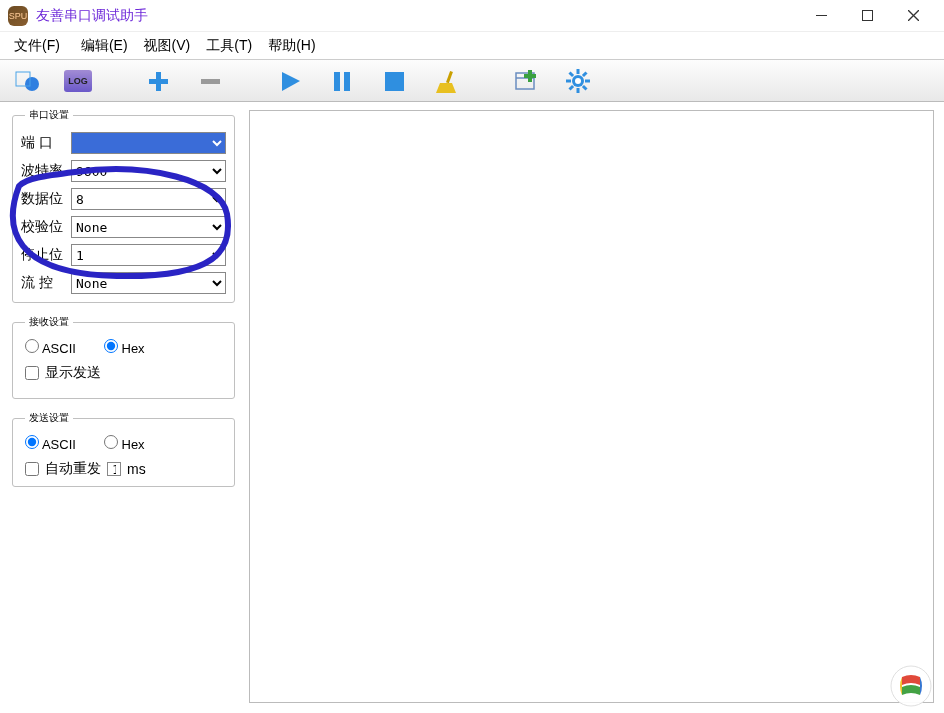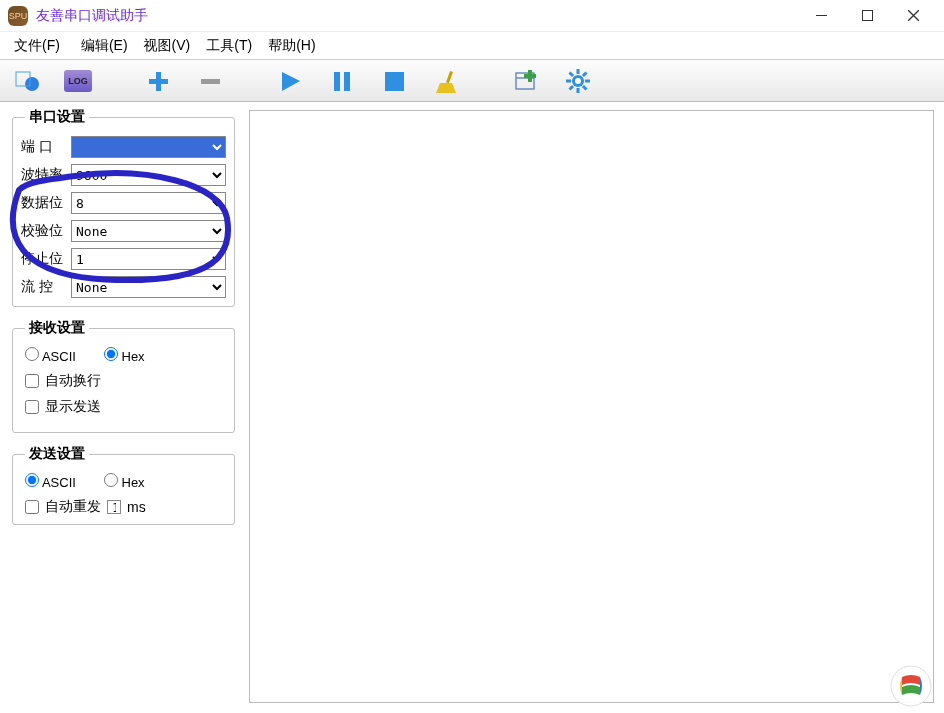--- a/index.html
+++ b/index.html
@@ -26,21 +26,21 @@
 
 .logbox{width:28px;height:22px;background:linear-gradient(#a28cd4,#6b59c9);border-radius:3px;display:flex;align-items:center;justify-content:center;color:#222;font-weight:bold;font-size:9px;}
 
 
 .mainarea { display:flex; position:absolute; top:102px; bottom:0; left:0; right:0; }
 .sidebar { width:245px; padding:6px 10px 10px 12px; display:flex; flex-direction:column; gap:12px; }
 .outputarea { flex:1; border:1px solid #bbb; margin:8px 10px 10px 4px; background:#fff; position:relative; }
 
 
 fieldset.grp { border:1px solid #c0c0c0; border-radius:3px; padding:10px 8px 8px 8px; position:relative; }
-fieldset.grp legend { padding:0 4px; font-size:14px; margin-left:4px;font-weight:bold; }
+fieldset.grp legend { padding:0 4px; font-size:10px; margin-left:4px; }
 
 
 .row { display:flex; align-items:center; margin-bottom:6px; gap:6px; }
 .row label.lbl { width:44px; text-align:left; font-size:14px; letter-spacing: 0; }
 .combo { flex:1; position:relative; }
 .combo select { width:100%; height:22px; font-family:"SimSun",monospace; font-size:13px; border:1px solid #888; background:#fff; }
 .combo.hl select { background:#3a6cd8; color:#fff; }
 
 
 .opts { display:flex; align-items:center; gap:28px; margin-bottom:8px; padding-left:4px; }
@@ -208,24 +208,20 @@
     </fieldset>
 
     <fieldset class="grp">
       <legend>接收设置</legend>
       <div class="opts">
         <label><input type="radio" name="recvfmt" style=""> <span>ASCII</span></label>
         <label><input type="radio" name="recvfmt" checked="" style=""> <span>Hex</span></label>
       </div>
       <label class="chk">
           <input type="checkbox" style=""> 
-          <span>自动换行</span>
-        </label>
-      <label class="chk">
-          <input type="checkbox" style=""> 
           <span>显示发送</span>
         </label>
     </fieldset>
 
     <fieldset class="grp">
       <legend>发送设置</legend>
       <div class="opts">
         <label><input type="radio" name="sendfmt" checked="" style=""> <span>ASCII</span></label>
         <label><input type="radio" name="sendfmt" style=""> <span>Hex</span></label>
       </div>

